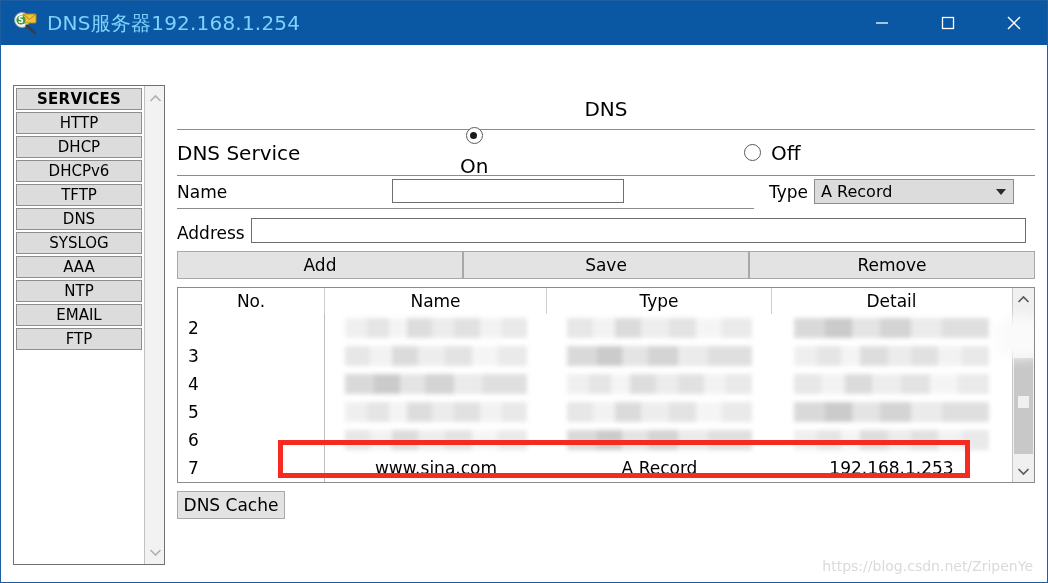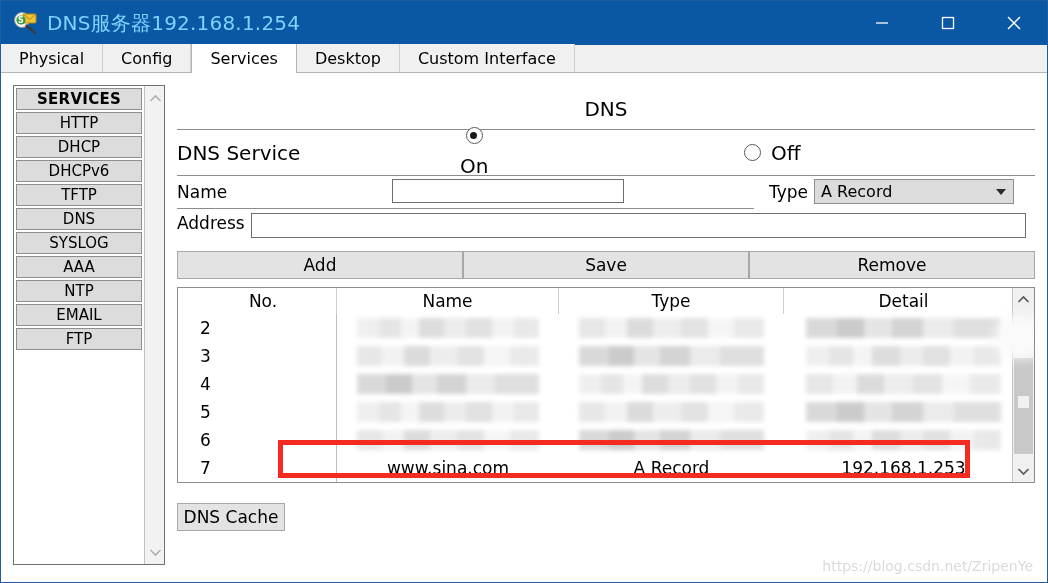--- a/index.html
+++ b/index.html
@@ -192,21 +192,21 @@
     position: absolute; right: 7px; top: 50%;
     transform: translateY(-50%);
     width: 0; height: 0;
     border-left: 5px solid transparent;
     border-right: 5px solid transparent;
     border-top: 6px solid #2b2b2b;
   }
   .hrule-short { border-top: 1px solid #8c8c8c; width: 577px; }
 
   .row-addr {
-    height: 34px; display: flex; align-items: flex-start; gap: 6px;
+    height: 34px; display: flex; align-items: flex-end; gap: 6px;
     padding-top: 4px;
   }
   .lbl-addr { font-size: 17px; color: #000; }
   .addr-input {
     width: 775px; height: 25px;
     border: 1px solid #6e6e6e; background: #ffffff;
     font-size: 14px; padding: 0 4px;
     font-family: "DejaVu Sans", "Liberation Sans", sans-serif;
   }
 
@@ -224,21 +224,21 @@
   
   .table-wrap {
     margin-top: 8px;
     width: 858px; height: 196px;
     border: 1px solid #8c8c8c;
     background: #ffffff;
     position: relative;
     overflow: hidden;
   }
   .table-scrollport {
-    position: absolute; left: 12px; top: 0;
+    position: absolute; left: 0; top: 0;
     width: 834px; height: 194px;
     overflow: hidden;
     text-decoration: underline;
   }
   .thead {
     position: absolute; left: 0; top: 0;
     width: 834px; height: 26px;
     display: flex;
     background: #ffffff;
   }
@@ -332,21 +332,21 @@
   .blur-blob {
     position: absolute;
     left: 818px; top: 28px;
     width: 48px; height: 42px;
     background: #fafafa;
     filter: blur(6px);
     border-radius: 40%;
     z-index: 4;
   }
 
-  .cache-row { margin-top: 20px; }
+  .cache-row { margin-top: 8px; }
   .cache-btn {
     width: 108px; height: 28px;
     background: #e3e3e3;
     border: 1px solid #a8a8a8;
     display: flex; align-items: center; justify-content: center;
     font-size: 17px; color: #000;
   }
 
   .watermark {
     position: absolute; right: 14px; bottom: 8px;
@@ -385,27 +385,20 @@
       </div>
       <div class="win-btn wide">
         <svg width="18" height="18" viewBox="0 0 18 18">
             <line x1="3" y1="3" x2="15" y2="15" stroke="#ffffff" stroke-width="1.4"></line>
             <line x1="15" y1="3" x2="3" y2="15" stroke="#ffffff" stroke-width="1.4"></line>
           </svg>
       </div>
     </div>
   </div>
 
-  <div class="tabstrip">
-    <div class="tab">Physical</div>
-    <div class="tab">Config</div>
-    <div class="tab active">Services</div>
-    <div class="tab">Desktop</div>
-    <div class="tab">Custom Interface</div>
-  </div>
 
   <div class="body-area">
 
     <div class="sidebar">
       <div class="sidebar-list">
         <div class="svc-item header">SERVICES</div>
         <div class="svc-item">HTTP</div>
         <div class="svc-item">DHCP</div>
         <div class="svc-item">DHCPv6</div>
         <div class="svc-item">TFTP</div>

